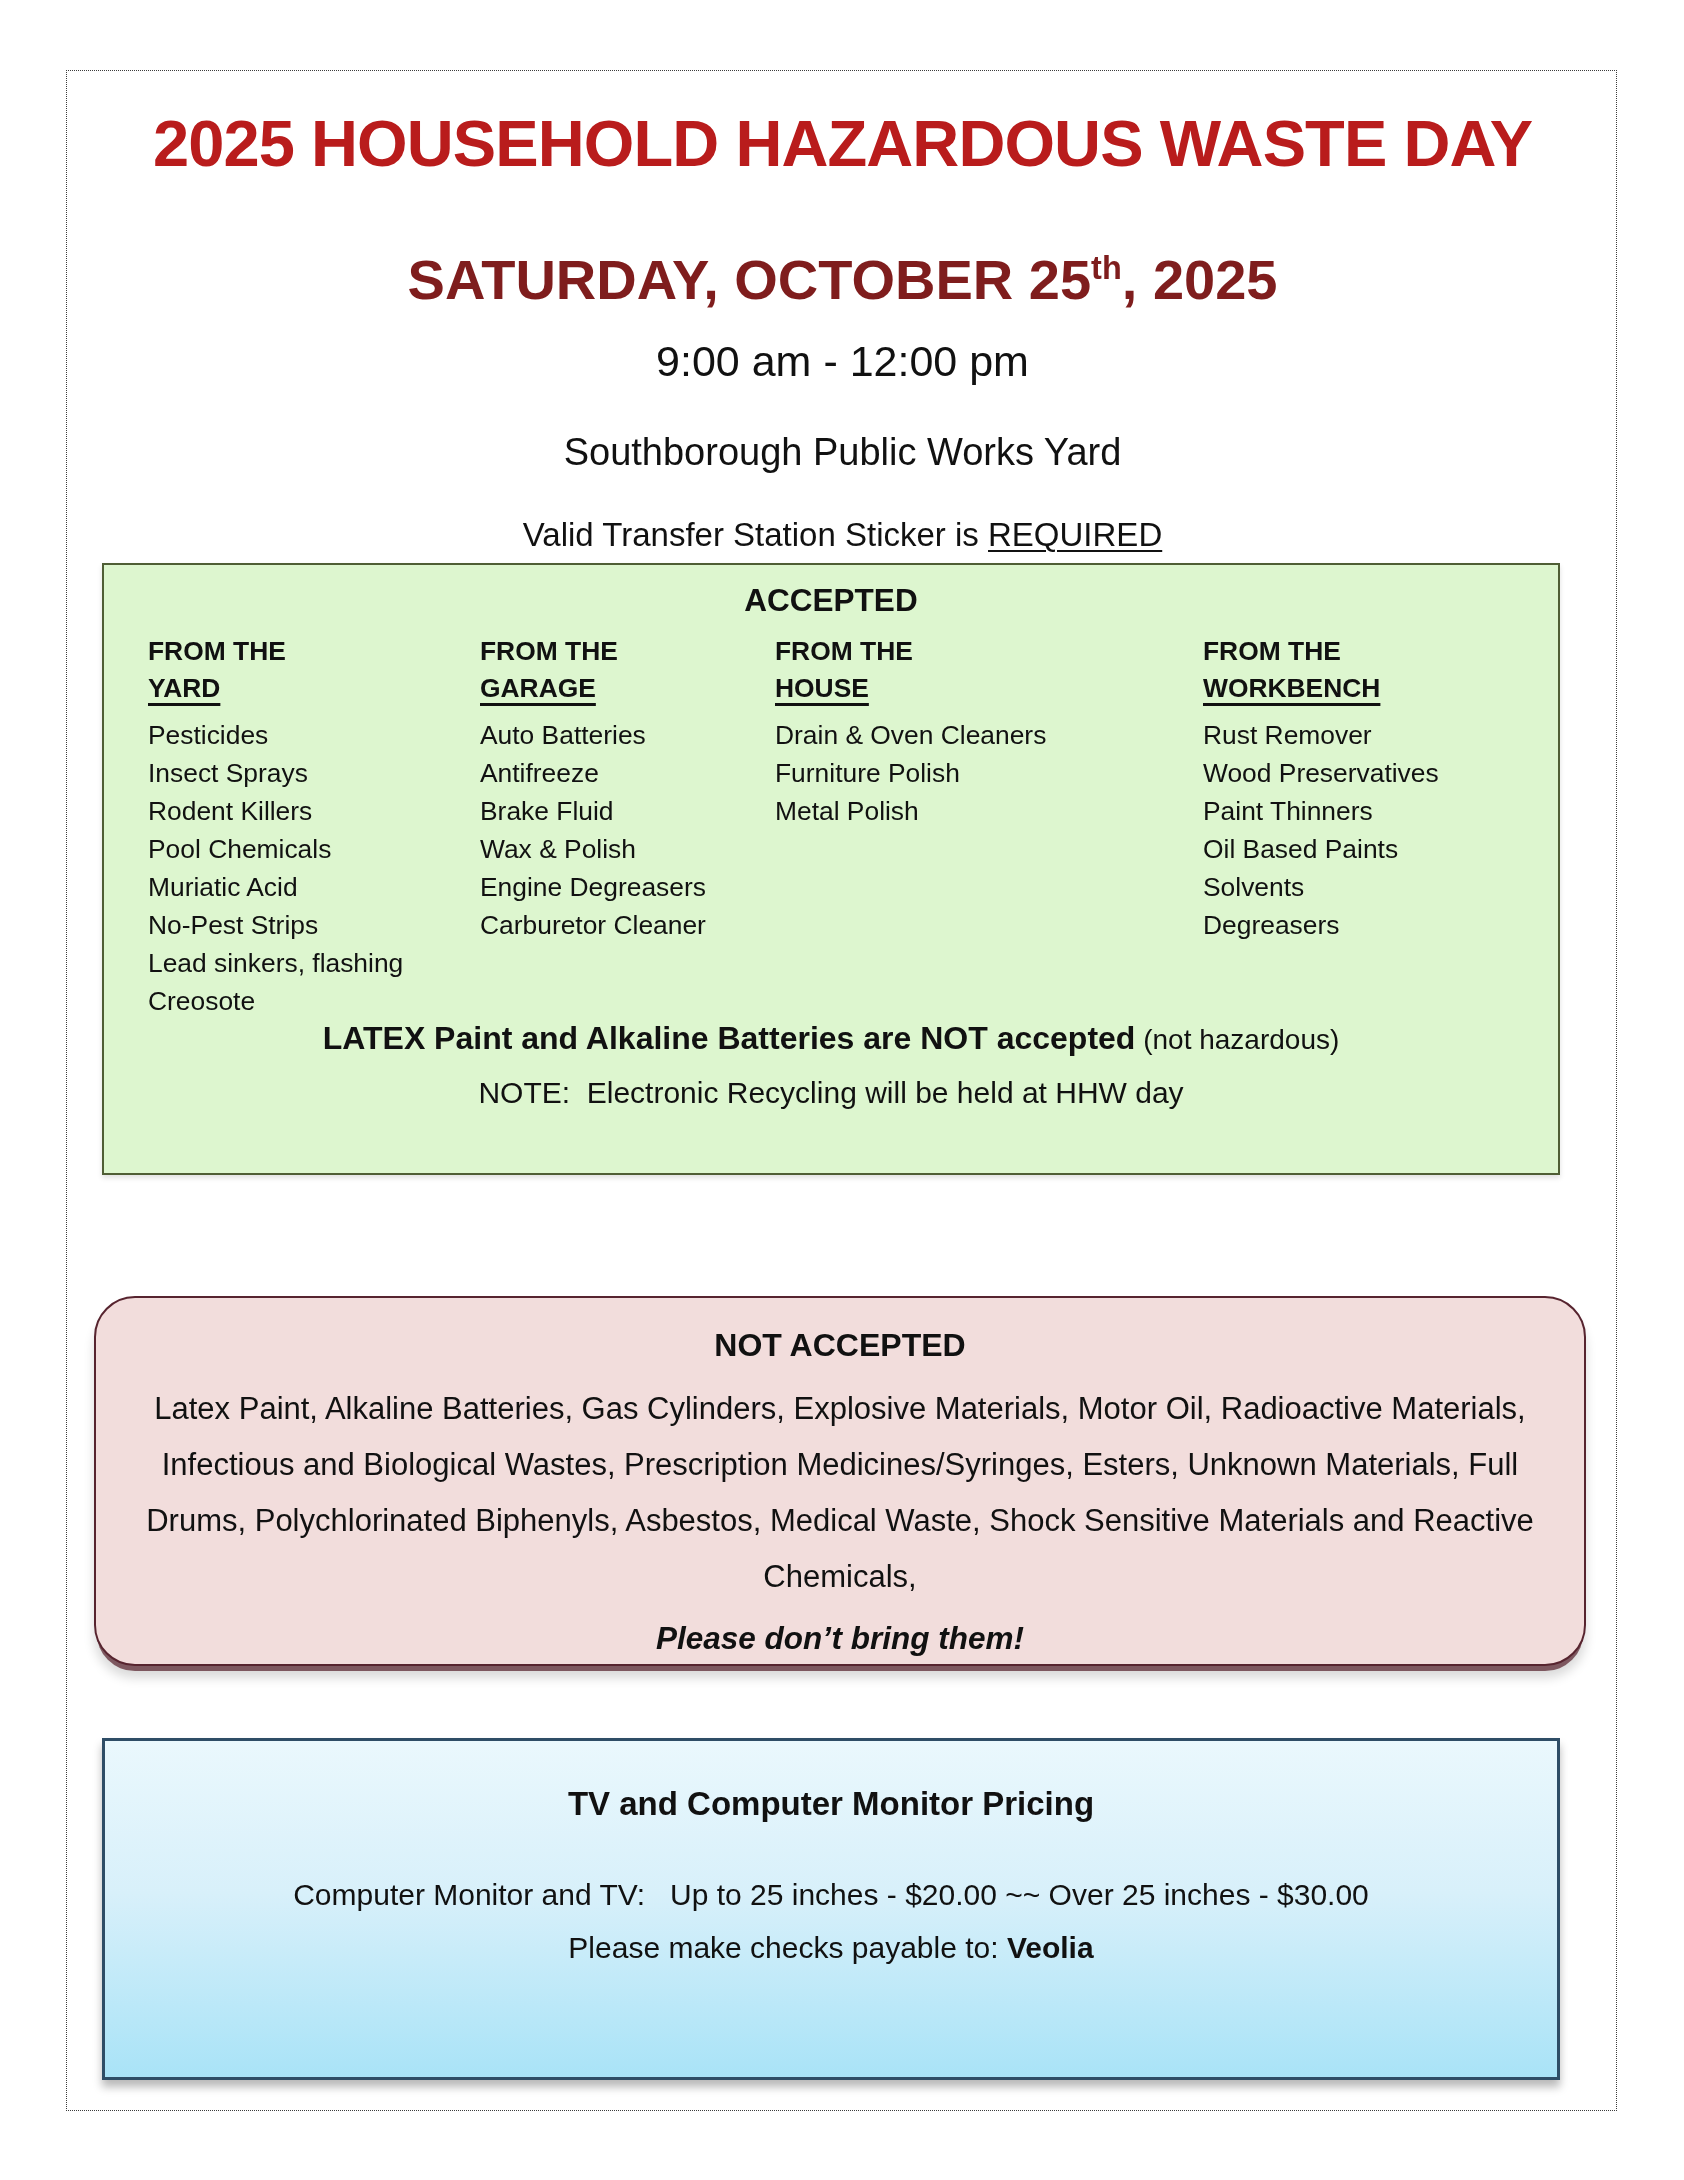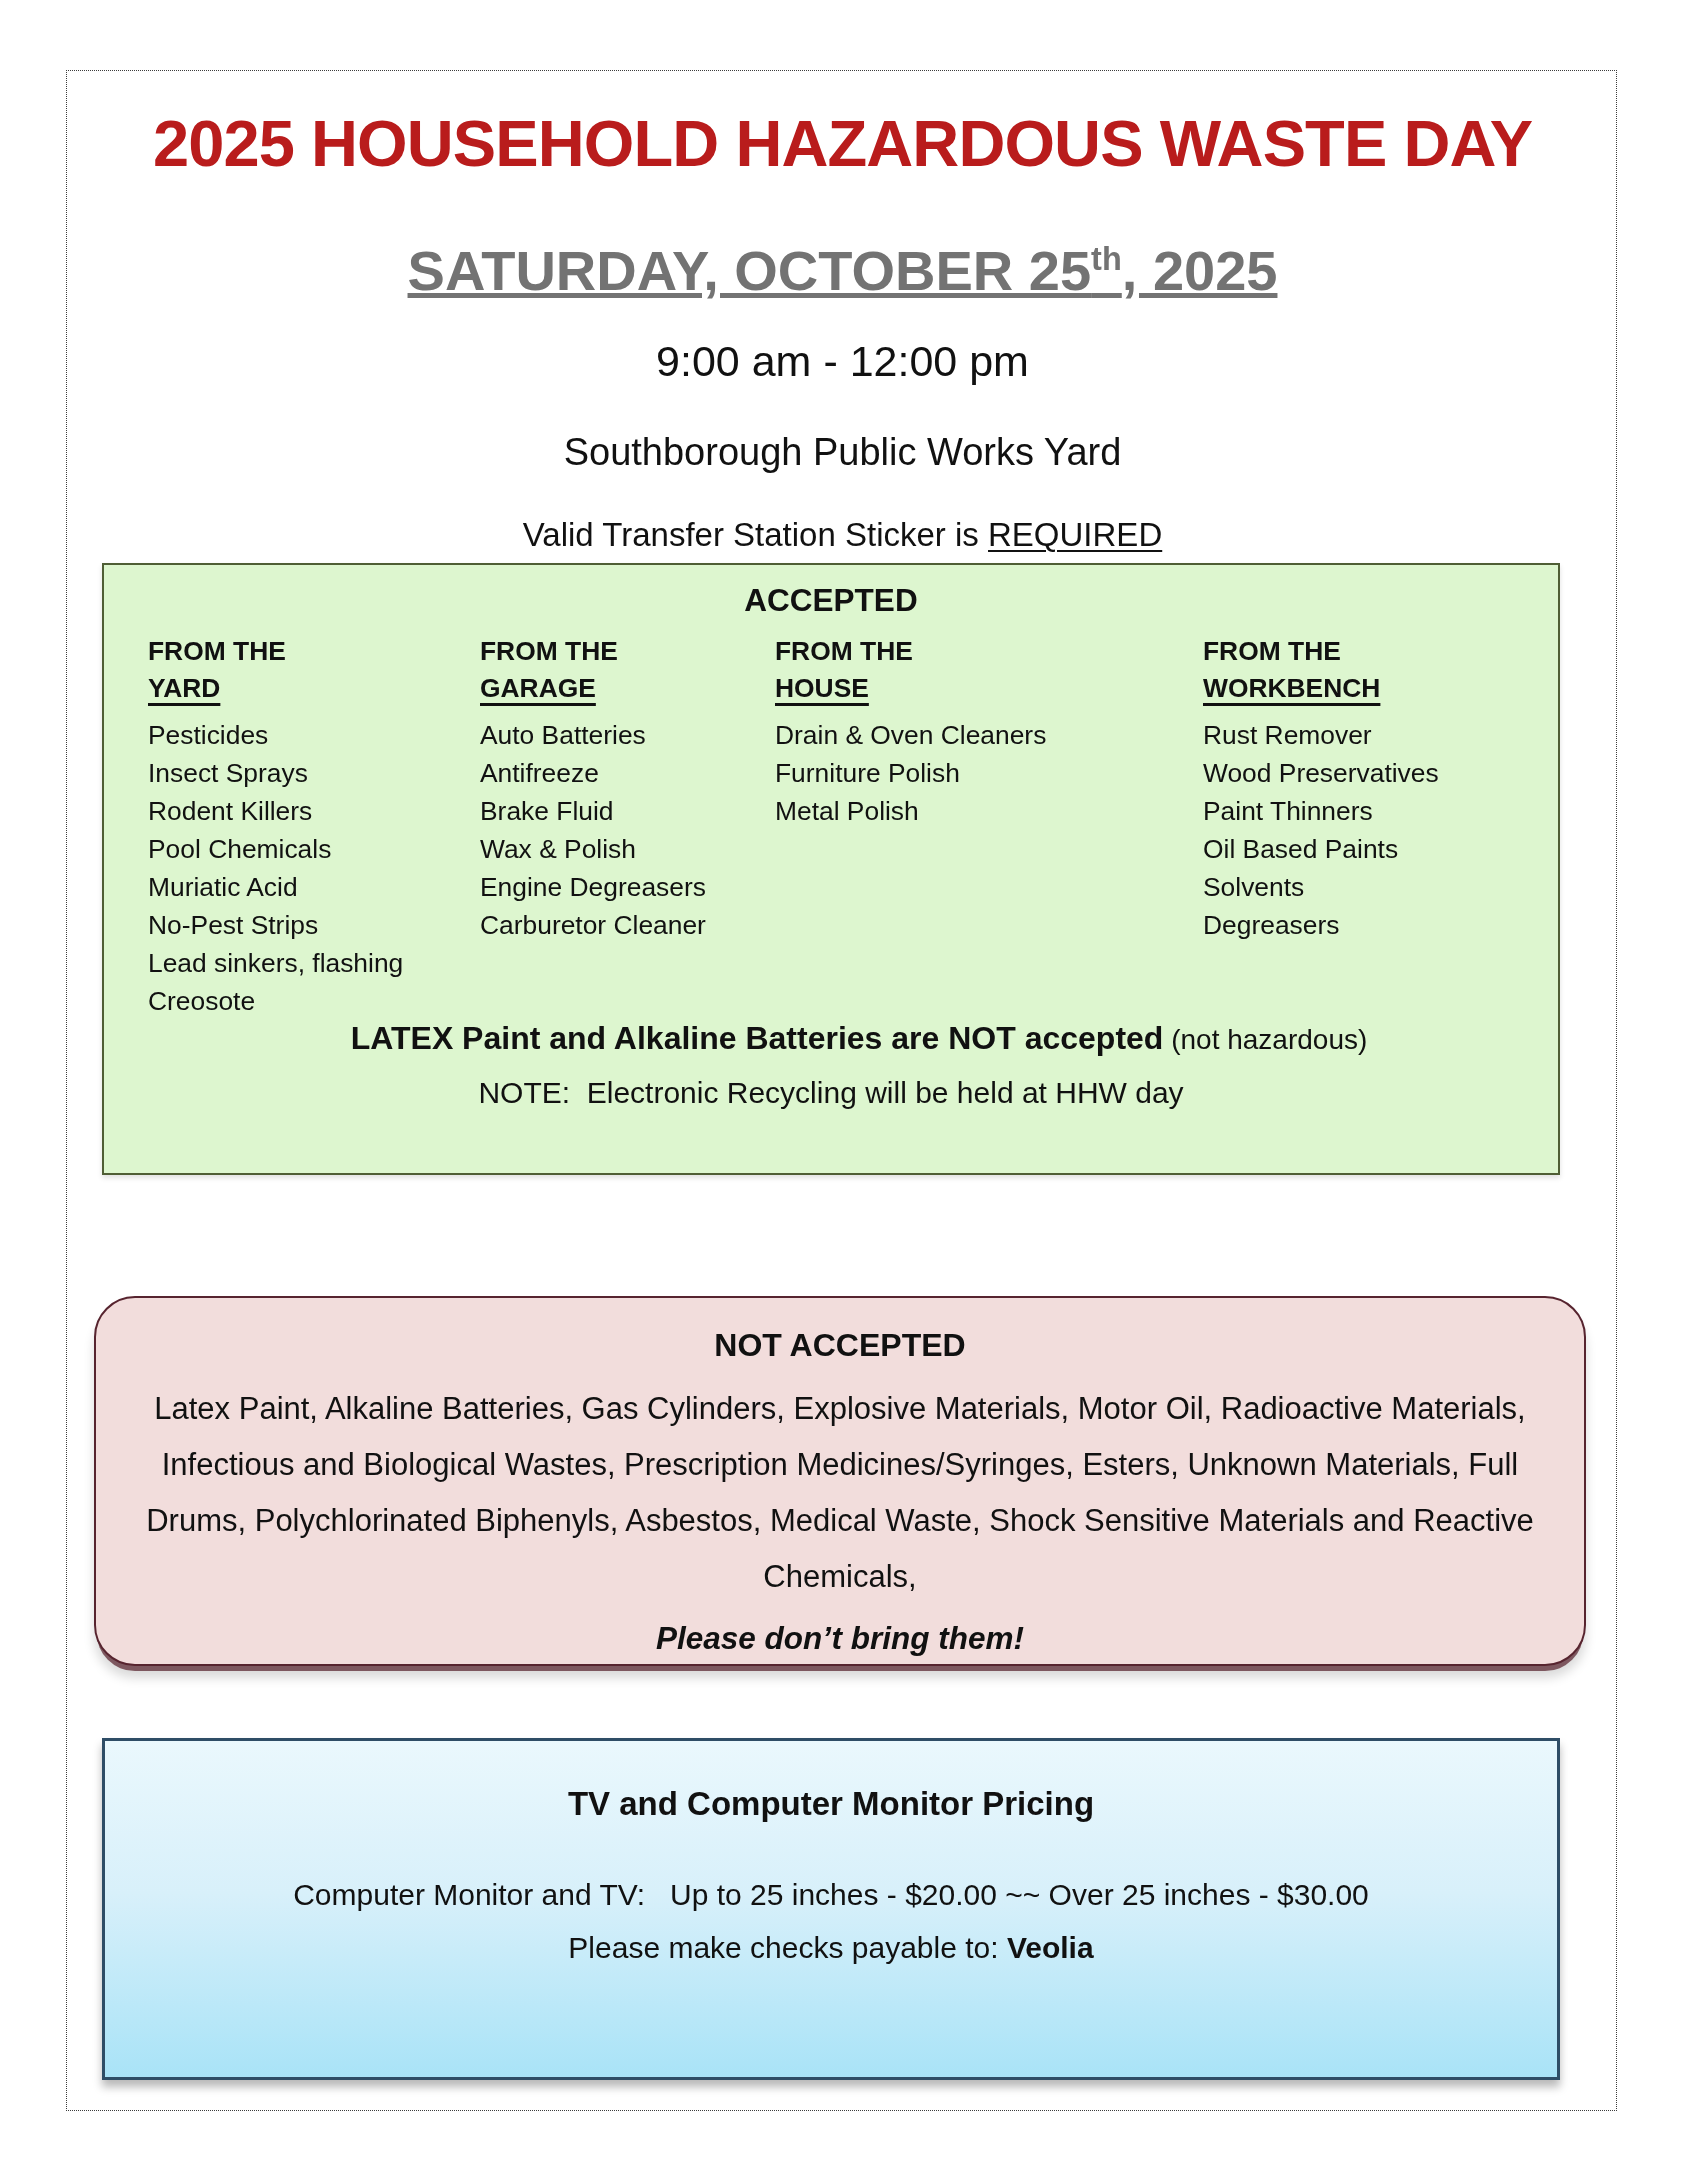--- a/index.html
+++ b/index.html
@@ -18,24 +18,23 @@
     border: 1.7px dotted #3c3c3c;
   }
   .abs-center { position: absolute; left: 0; width: 100%; text-align: center; }
 
   .page-title {
     top: 106px;
     font-size: 65px; font-weight: bold; letter-spacing: -0.9px;
     color: #b91c1c;
   }
   .event-date {
-    top: 238px;
+    top: 247px;
     font-size: 56px; font-weight: bold; letter-spacing: 0px;
-    color: #737373;
-    text-decoration: underline;
+    color: #7f1d1d;
   }
   .event-date sup { font-size: 58%; vertical-align: super; font-weight: bold; }
   .event-time  { top: 337px; font-size: 43px; }
   .event-location { top: 431px; font-size: 38px; }
   .sticker-notice { top: 516px; font-size: 33px; }
   .sticker-notice .req { text-decoration: underline; text-underline-offset: 4.3px; text-decoration-thickness: 1.7px; }
 
   
   .accepted-box {
     position: absolute;
@@ -178,21 +177,21 @@
     <div class="col-items">
         <div class="accepted-item">Rust Remover</div>
         <div class="accepted-item">Wood Preservatives</div>
         <div class="accepted-item">Paint Thinners</div>
         <div class="accepted-item">Oil Based Paints</div>
         <div class="accepted-item">Solvents</div>
         <div class="accepted-item">Degreasers</div>
       </div>
   </div>
 
-  <div class="abs-center latex-note" style="top:455px;padding-left:28px;"><span class="b">LATEX Paint and Alkaline Batteries are NOT accepted</span><span class="n"> (not hazardous)</span></div>
+  <div class="abs-center latex-note" style="top:455px;"><span class="b">LATEX Paint and Alkaline Batteries are NOT accepted</span><span class="n"> (not hazardous)</span></div>
 
   <div class="abs-center electronics-note" style="top:511px;">NOTE:  Electronic Recycling will be held at HHW day</div>
 </div>
 
 <div class="not-accepted-box">
   <div class="not-accepted-heading">NOT ACCEPTED</div>
   <div class="not-accepted-body">Latex Paint, Alkaline Batteries, Gas Cylinders, Explosive Materials, Motor Oil, Radioactive Materials, Infectious and Biological Wastes, Prescription Medicines/Syringes, Esters, Unknown Materials, Full Drums, Polychlorinated Biphenyls, Asbestos, Medical Waste, Shock Sensitive Materials and Reactive Chemicals,</div>
   <div class="plea-note">Please don’t bring them!</div>
 </div>
 

